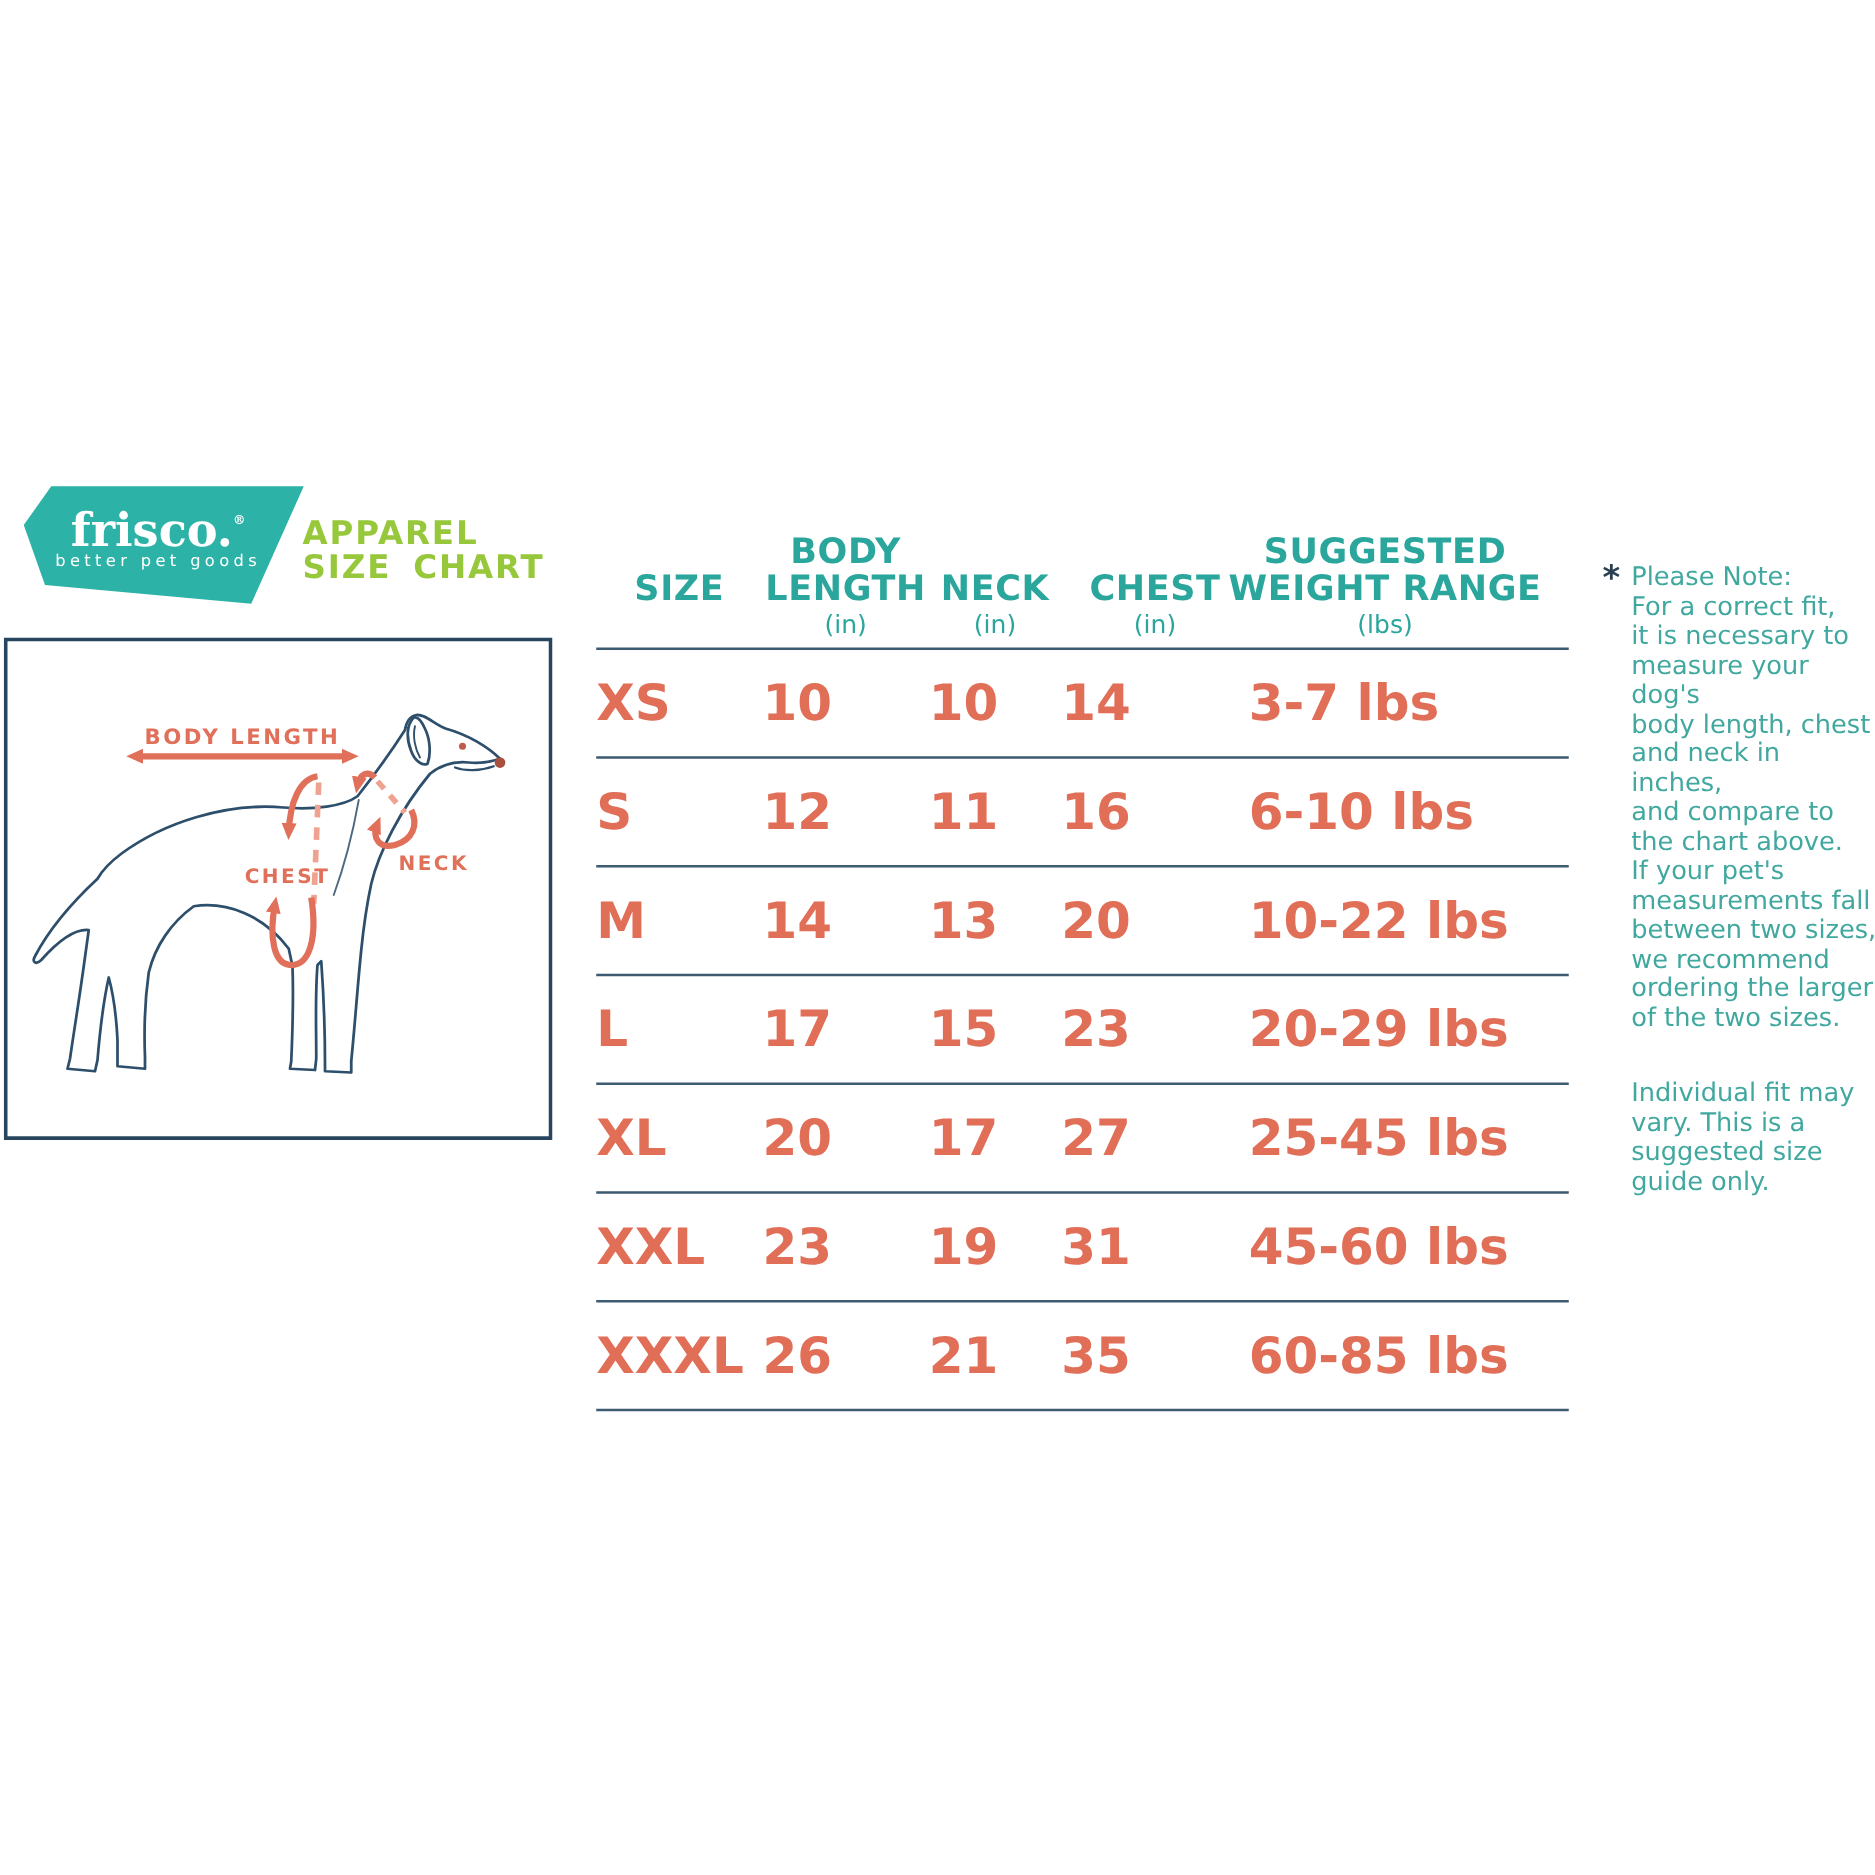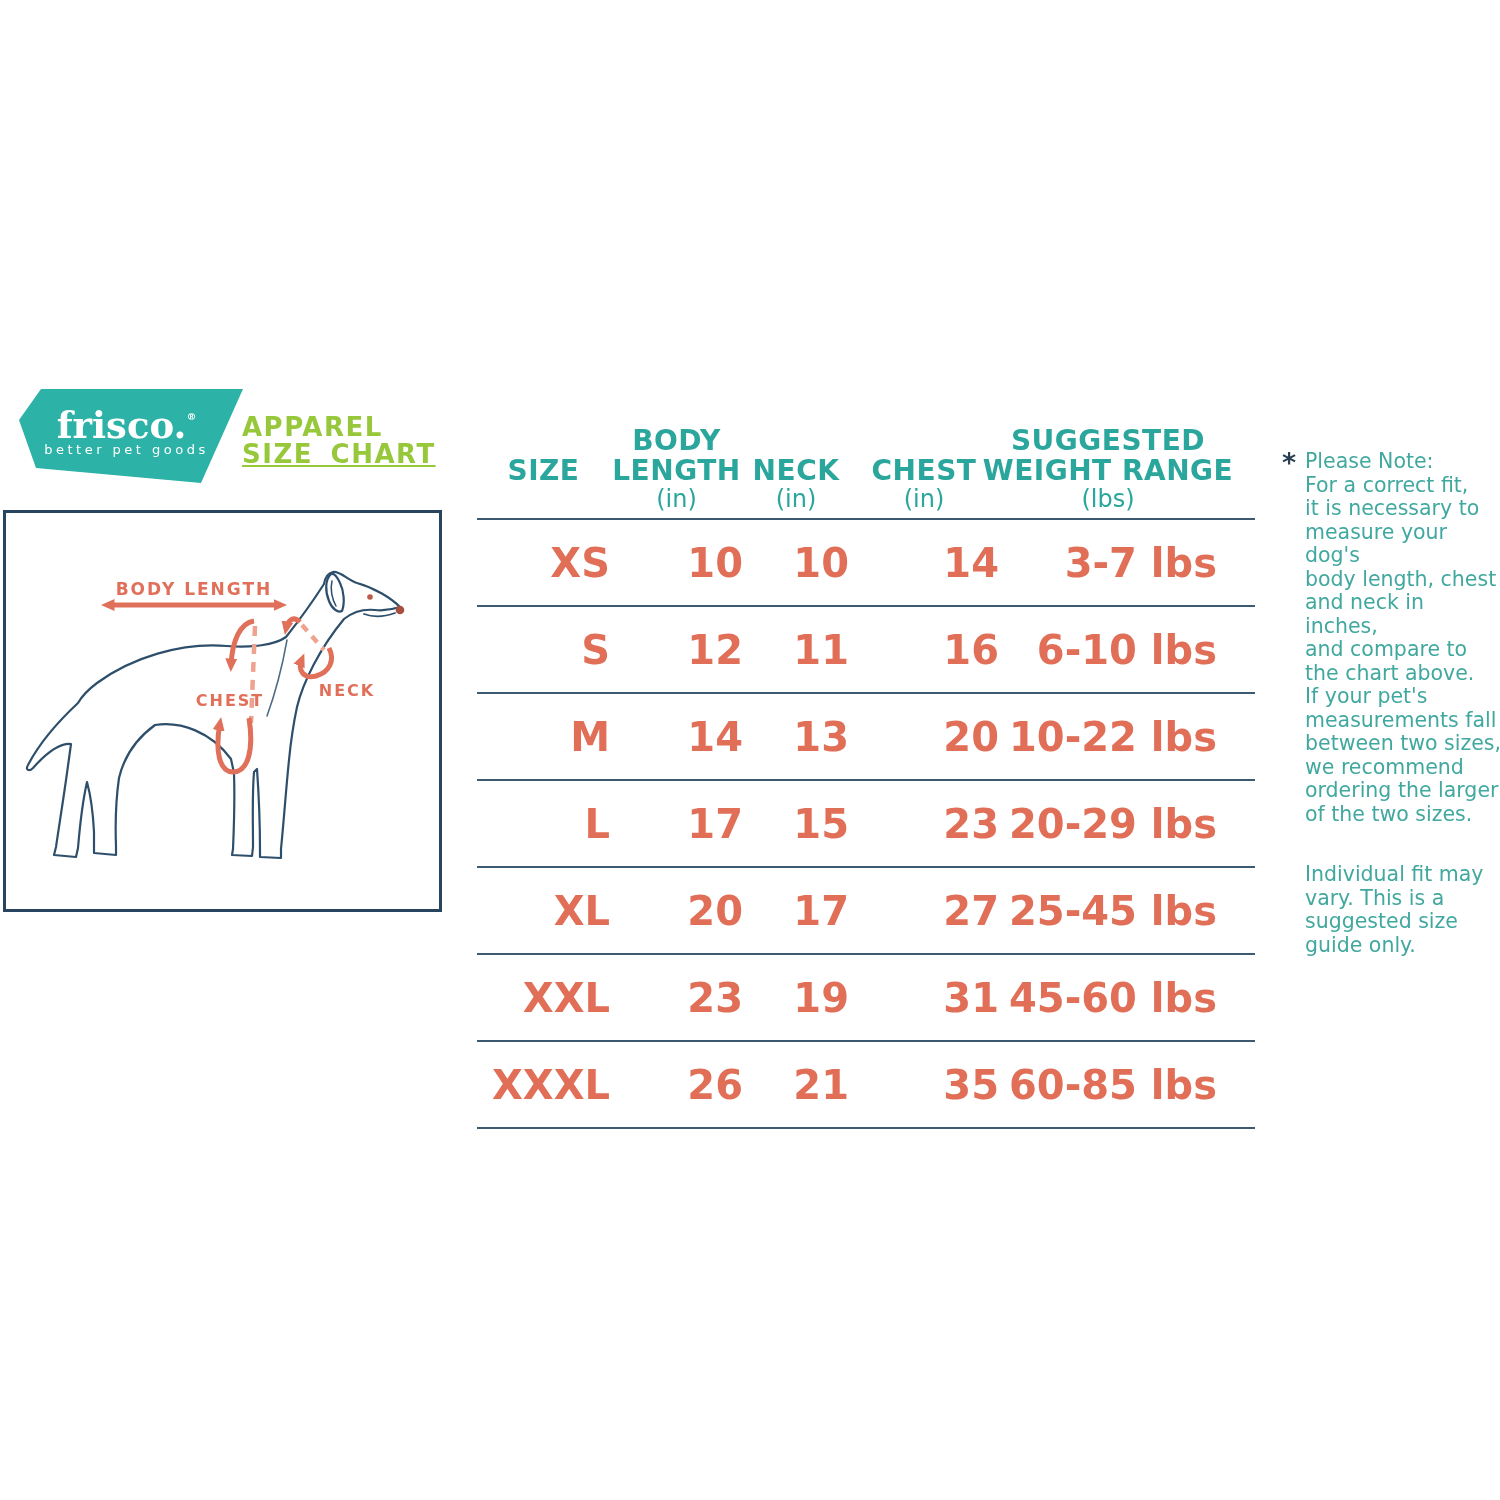--- a/index.html
+++ b/index.html
@@ -21,41 +21,41 @@
     position:absolute; left:0; width:215px; top:55px; text-align:center;
     font-size:13px; letter-spacing:3.5px; color:#ffffff; white-space:nowrap;
   }
 
   
   .title {
     position:absolute; left:242px; top:414px; width:192px; text-align:left;
     color:#97C83C; font-weight:bold; font-size:26px; line-height:27px;
     letter-spacing:1.5px; white-space:nowrap;
   }
-  .title .t2 { word-spacing:7px;text-decoration:underline; }
+  .title .t2 { word-spacing:7px; }
 
   
   .diagram { position:absolute; left:3px; top:510px; width:439px; height:402px;border-radius:28px; }
   .ann { fill:#E0705A; font-family:"DejaVu Sans",sans-serif; font-weight:bold;
          font-size:16px; letter-spacing:2px; text-anchor:middle; }
   .ann.big { font-size:17px; }
 
   
   .table { position:absolute; left:477px; top:408px; width:778px; }
   .thead, .trow { display:grid; grid-template-columns:133px 133px 106px 150px 256px; }
   .thead { height:110px; }
   .hcell { display:flex; flex-direction:column; justify-content:flex-end;
            align-items:center; text-align:center; padding-bottom:5px; }
   .hl1, .hl2 { color:#2AA69C; font-weight:bold; font-size:28px; line-height:30px;
                min-height:30px; letter-spacing:0.5px; white-space:nowrap; }
-  .hunit { color:#2AA69C; font-weight:400; font-size:24px; line-height:27px;
+  .hunit { color:#2AA69C; font-weight:400; font-size:20px; line-height:27px;
            min-height:27px; white-space:nowrap; }
   .trow { height:85px; align-items:center; border-top:2.5px solid #3C5A70; }
   .trow:last-child { border-bottom:2.5px solid #3C5A70; }
-  .tcell { text-align:right; color:#E16F58; font-weight:bold; font-size:40px;
+  .tcell { text-align:left; color:#E16F58; font-weight:bold; font-size:40px;
            white-space:nowrap; }
   .c4 { padding-right:38px; }
 
   
   .note { position:absolute; left:1284px; top:450px; width:218px;
           color:#41A89F; font-size:20.5px; line-height:23.5px; }
   .note .star { position:absolute; left:-2px; top:1px; color:#2B3F52;
                 font-size:27px; font-weight:bold; }
   .note-text { margin-left:21px; }
   .pre { white-space:pre-line; }

